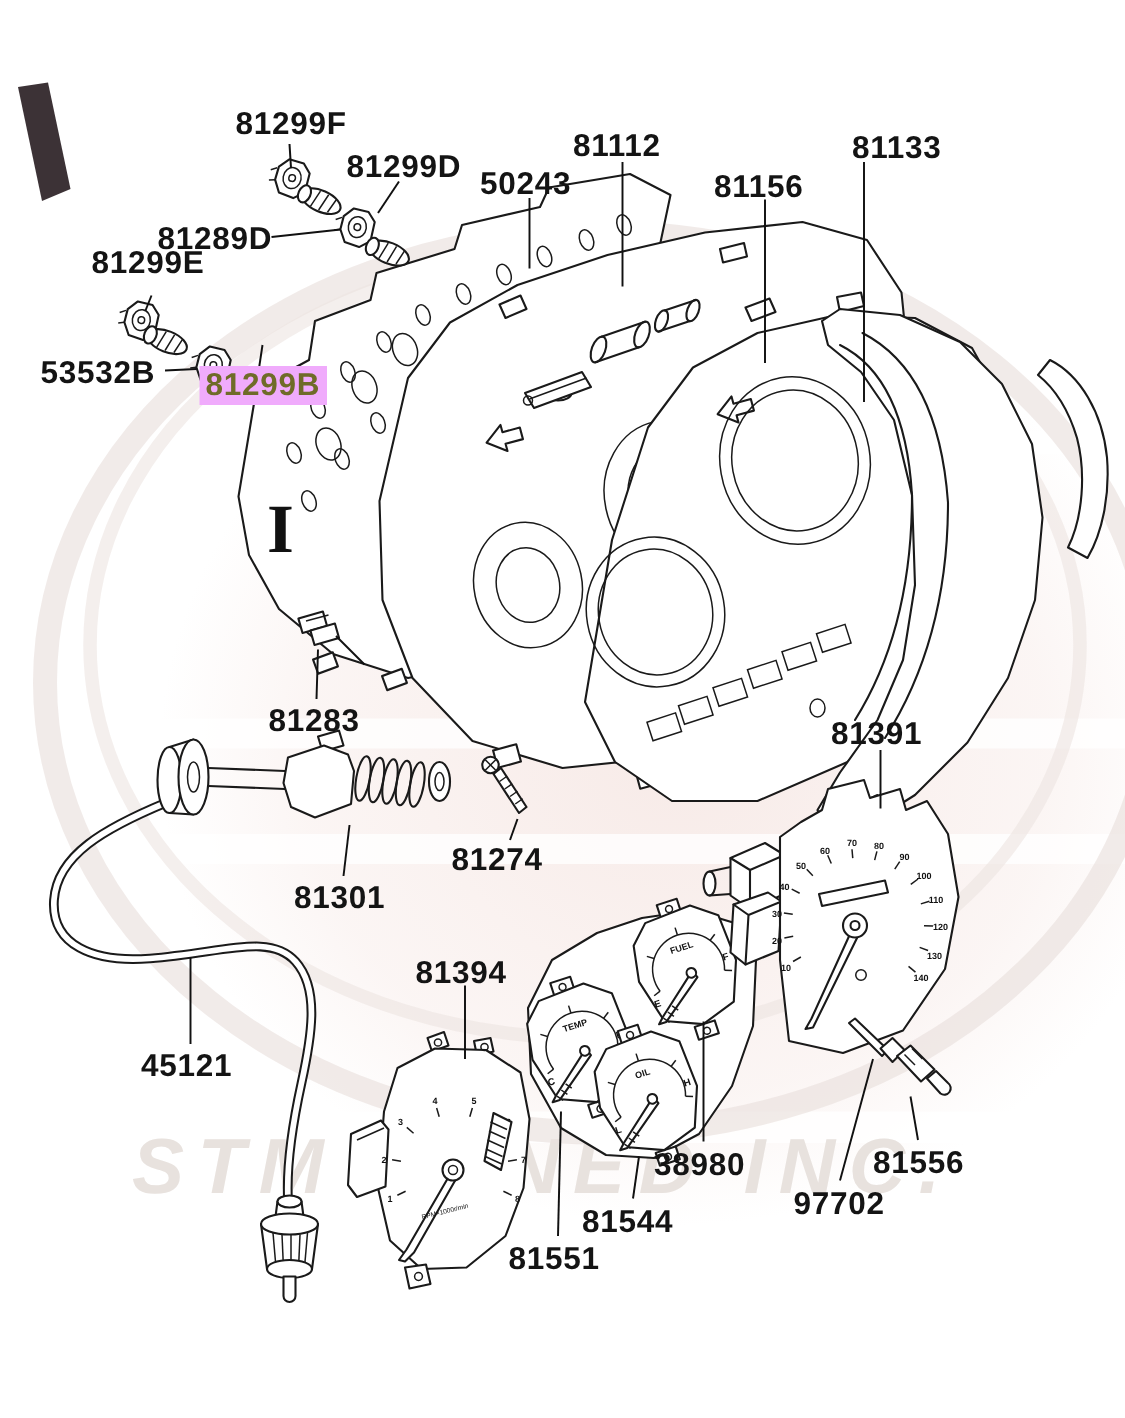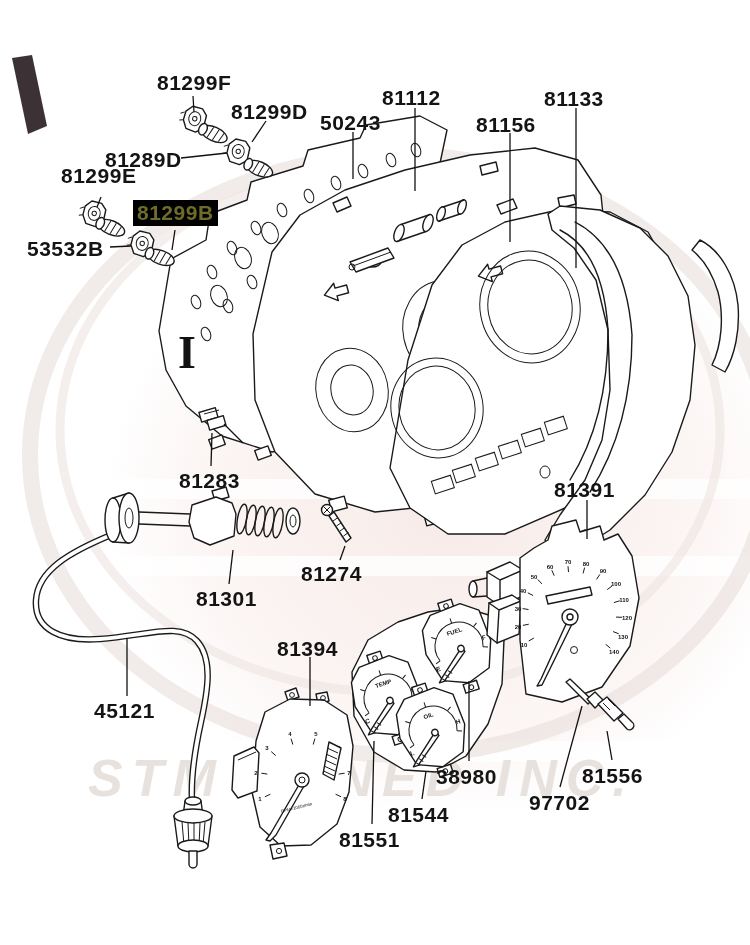--- a/index.html
+++ b/index.html
@@ -8,21 +8,21 @@
   .tint{position:absolute;inset:0;z-index:0;
     background:radial-gradient(ellipse 430px 390px at 450px 505px,
       rgba(242,221,216,.60), rgba(242,221,216,.28) 58%, rgba(242,221,216,0) 80%);}
   .stripe{position:absolute;left:0;width:750px;background:rgba(255,255,255,.78);z-index:1;}
   .wm{position:absolute;left:88px;top:748px;z-index:2;white-space:nowrap;
       font:700 italic 52px "Liberation Sans",sans-serif;letter-spacing:9px;color:#e8e2de;}
   svg.draw{position:absolute;left:0;top:0;z-index:3;}
   .plabel{position:absolute;z-index:4;white-space:nowrap;
           font:700 21px "Liberation Sans",sans-serif;color:#141414;
           letter-spacing:.5px;line-height:24px;}
-  .plabel.hl{background:#000000;color:#6f6b28;padding:1px 4px;}
+  .plabel.hl{background:#f0abfc;color:#6f6b28;padding:1px 4px;margin-top:44px;}
   
   .fw{fill:#fff;stroke:#1a1a1a;stroke-width:1.4;stroke-linejoin:round;}
   .ln{fill:none;stroke:#1a1a1a;stroke-width:1.4;stroke-linejoin:round;stroke-linecap:round;}
   .tk{fill:none;stroke:#1a1a1a;stroke-width:1;}
   .ldr{stroke:#111;stroke-width:1.3;}
   .gtxt{font:700 6.5px "Liberation Sans",sans-serif;fill:#111;}
   .gtxt2{font:700 6px "Liberation Sans",sans-serif;fill:#111;}
   .unit{font:400 4.4px "Liberation Sans",sans-serif;fill:#111;}
   .imark{font:700 46px "Liberation Serif",serif;fill:#111;}
 </style>
@@ -437,21 +437,21 @@
 
   <div class="plabel" style="left:157px;top:71px">81299F</div>
   <div class="plabel" style="left:231px;top:100px">81299D</div>
   <div class="plabel" style="left:105px;top:148px">81289D</div>
   <div class="plabel" style="left:61px;top:164px">81299E</div>
   <div class="plabel hl" style="left:133px;top:200px">81299B</div>
   <div class="plabel" style="left:27px;top:237px">53532B</div>
   <div class="plabel" style="left:320px;top:111px">50243</div>
   <div class="plabel" style="left:382px;top:86px">81112</div>
   <div class="plabel" style="left:476px;top:113px">81156</div>
-  <div class="plabel" style="left:544px;top:87px">81133</div>
+  <div class="plabel" style="left:568px;top:87px">81133</div>
   <div class="plabel" style="left:179px;top:469px">81283</div>
   <div class="plabel" style="left:301px;top:562px">81274</div>
   <div class="plabel" style="left:196px;top:587px">81301</div>
   <div class="plabel" style="left:94px;top:699px">45121</div>
   <div class="plabel" style="left:277px;top:637px">81394</div>
   <div class="plabel" style="left:554px;top:478px">81391</div>
   <div class="plabel" style="left:436px;top:765px">38980</div>
   <div class="plabel" style="left:388px;top:803px">81544</div>
   <div class="plabel" style="left:339px;top:828px">81551</div>
   <div class="plabel" style="left:582px;top:764px">81556</div>

